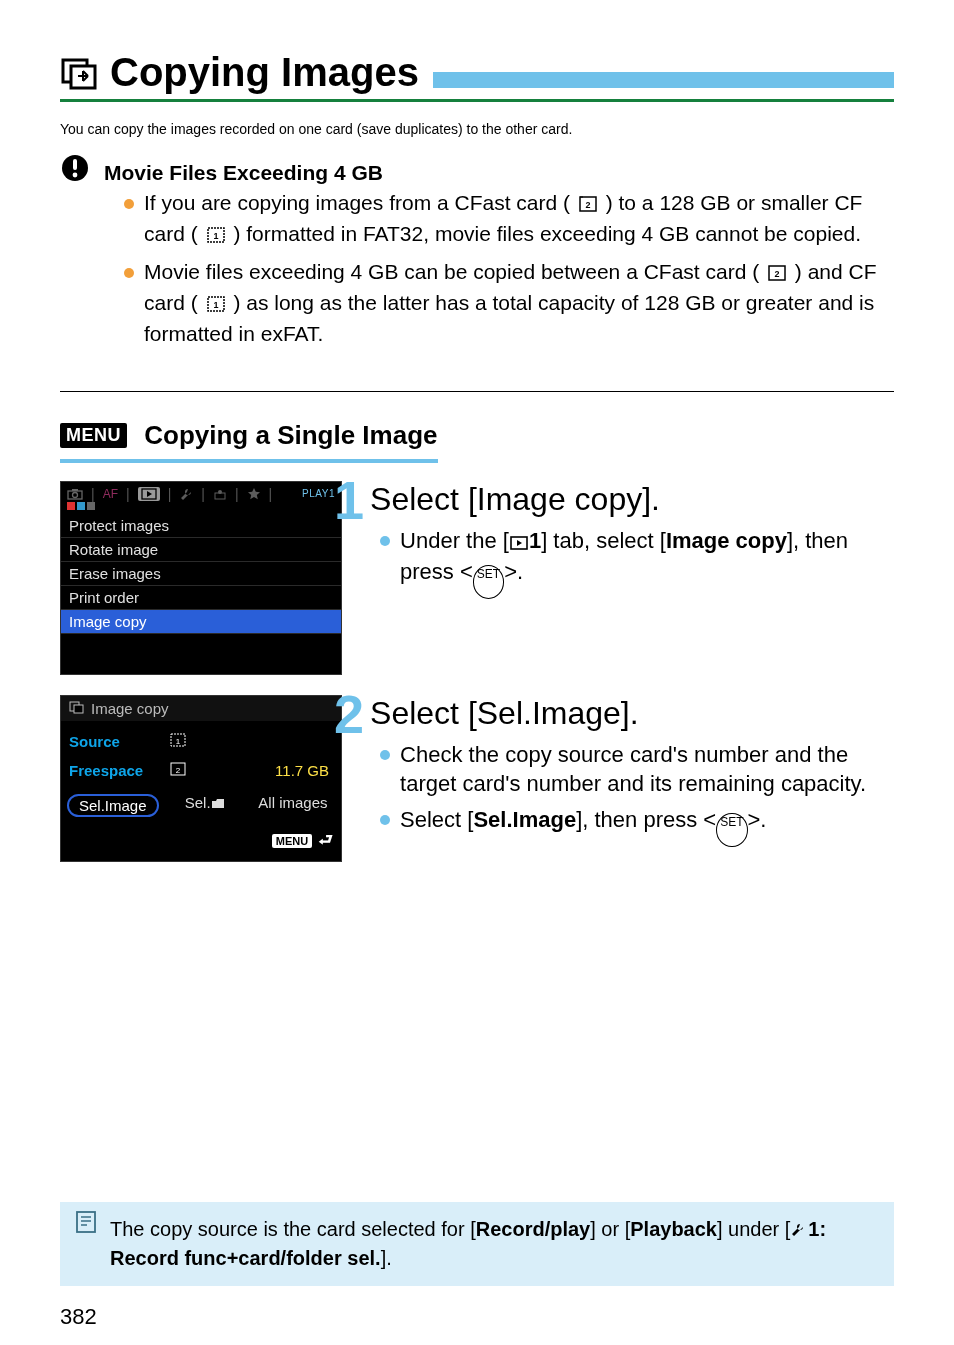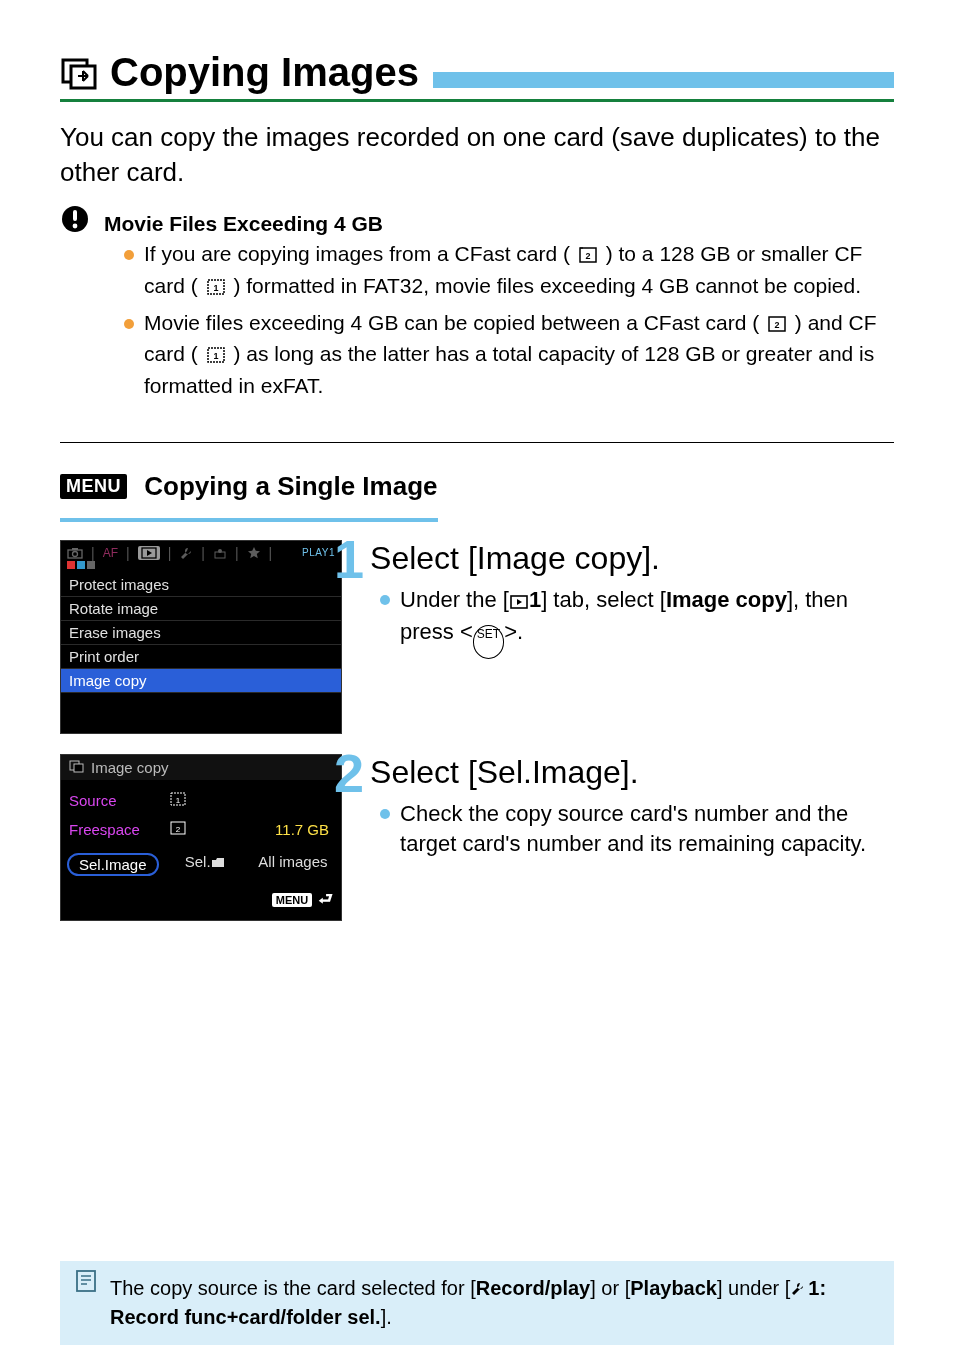--- a/index.html
+++ b/index.html
@@ -35,21 +35,21 @@
     flex: 0 0 auto;
   }
   .title-accent {
     flex: 1 1 auto;
     height: 16px;
     background: #6fc1ea;
     margin-left: 14px;
     margin-top: 14px;
   }
   .intro {
-    font-size: 26px;
+    font-size: 14px;
     line-height: 1.35;
     margin-bottom: 20px;
   }
 
   .warn-box {
     position: relative;
     padding: 2px 0 12px 44px;
     margin-bottom: 12px;
   }
   .warn-icon {
@@ -78,21 +78,21 @@
     border: none;
     border-top: 1px solid #000;
     margin: 18px 0 28px 0;
   }
 
   .subhead {
     display: inline-block;
     font-size: 26px;
     font-weight: bold;
     border-bottom: 4px solid #6fc1ea;
-    padding-bottom: 16px;
+    padding-bottom: 8px;
     margin-bottom: 18px;
   }
   .menu-badge {
     display:inline-block; background:#000; color:#fff;
     font-weight:bold; font-size:18px; padding:2px 6px 2px 6px;
     border-radius:2px; vertical-align:3px; margin-right:10px;
     letter-spacing:0.5px;
   }
 
   .steps { }
@@ -136,21 +136,21 @@
 
   .shot2-title{
     background:#111; color:#bbb; font-size:15px; padding:4px 8px;
     display:flex; align-items:center; gap:6px;
   }
   .card-icon{ display:inline-block; vertical-align:-2px;}
   .shot2-body{ padding:6px 0 0 0;}
   .kvrow{
     display:flex; padding:5px 8px 5px 8px; font-size:15px; align-items:center;
   }
-  .kvrow .k{ flex:0 0 100px; color:#d946ef;}
+  .kvrow .k{ flex:0 0 100px; color:#0ea5e9;font-weight:bold;}
   .kvrow .i{ flex:0 0 80px; color:#fff;}
   .kvrow .v{ flex:1; text-align:right; color:#fde047; padding-right:4px;}
   .btnrow{
     display:flex; gap:0; padding:6px 4px 6px 4px;
   }
   .camerabtn{
     flex:1; text-align:center; font-size:15px; padding:3px 2px;
     color:#ddd;
   }
   .camerabtn.sel{
@@ -406,20 +406,23 @@
           </div>
         </div>
       </div>
 
       <div class="big-num">2</div>
 
       <div class="step-body">
         <div class="step-title">Select [Sel.Image].</div>
         <ul class="step-list">
           <li>Check the copy source card's number and the target card's number and its remaining capacity.</li>
+          <li>
+            <span>Select [</span><span class="b">Sel.Image</span><span>], then press &lt;</span><span class="inline-set-icon">SET</span><span>&gt;.</span>
+          </li>
         </ul>
       </div>
     </div>
   </div>
 
   
   <div class="note-box">
     <span class="note-icon">
       <svg viewBox="0 0 24 24" width="24" height="24">
         <rect x="3" y="2" width="18" height="20" fill="none" stroke="#3a6f86" stroke-width="1.8"></rect>

